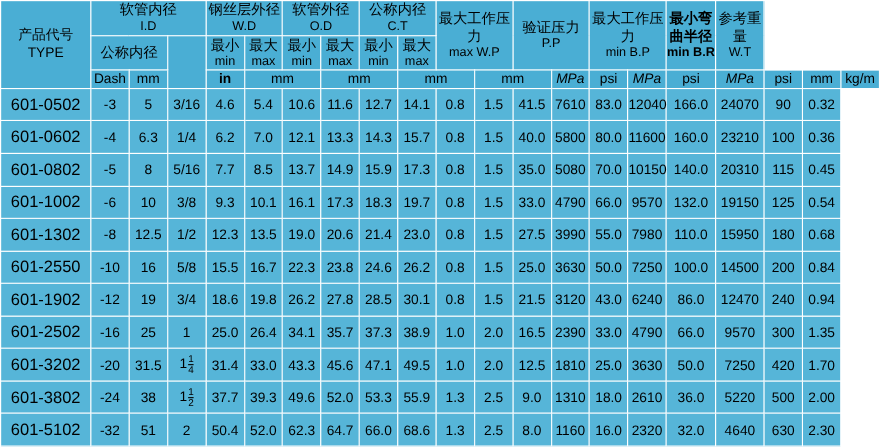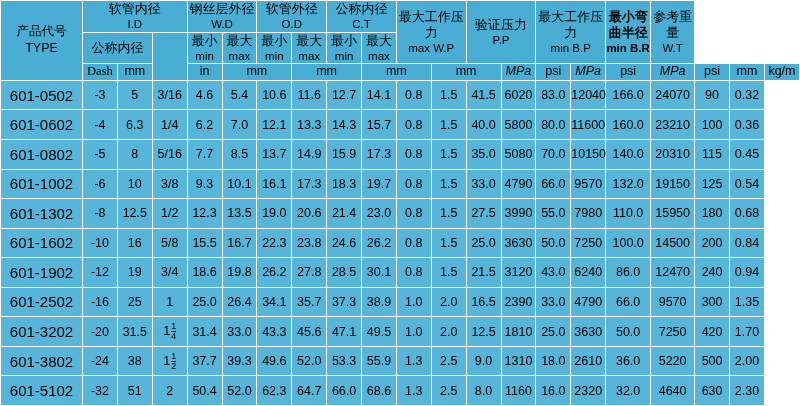--- a/index.html
+++ b/index.html
@@ -62,23 +62,23 @@
     margin-left: 1px;
   }
   tbody td .frac i {
     display: block;
     font-style: normal;
   }
   tbody td .frac i.num {
     border-bottom: 1px solid #000;
   }
   .w-type { width: 82px; }
-  .w-dash { width: 36px; font-family: Liberation Serif, serif; }
+  .w-dash { width: 36px; }
   .w-mm   { width: 32px; }
-  .w-in   { width: 40px; }
+  .w-in   { width: 40px; font-weight: bold; }
   .w-mpa  { width: 43px; font-style: italic; }
   .w-psi  { width: 47px; }
   .w-br   { width: 45px; font-weight: bold; }
   .w-wt   { width: 44px; }
 </style>
 </head>
 <body>
 
 <table id="spec-table">
   <thead>
@@ -178,21 +178,21 @@
         <td>3/16</td>
         <td>4.6</td>
         <td>5.4</td>
         <td>10.6</td>
         <td>11.6</td>
         <td>12.7</td>
         <td>14.1</td>
         <td>0.8</td>
         <td>1.5</td>
         <td>41.5</td>
-        <td>6020</td>
+        <td>7610</td>
         <td>83.0</td>
         <td>12040</td>
         <td>166.0</td>
         <td>24070</td>
         <td>90</td>
         <td>0.32</td>
       </tr>
       <tr>
         <td class="type">601-0602</td>
         <td>-4</td>
@@ -275,21 +275,21 @@
         <td>27.5</td>
         <td>3990</td>
         <td>55.0</td>
         <td>7980</td>
         <td>110.0</td>
         <td>15950</td>
         <td>180</td>
         <td>0.68</td>
       </tr>
       <tr>
-        <td class="type">601-1602</td>
+        <td class="type">601-2550</td>
         <td>-10</td>
         <td>16</td>
         <td>5/8</td>
         <td>15.5</td>
         <td>16.7</td>
         <td>22.3</td>
         <td>23.8</td>
         <td>24.6</td>
         <td>26.2</td>
         <td>0.8</td>

